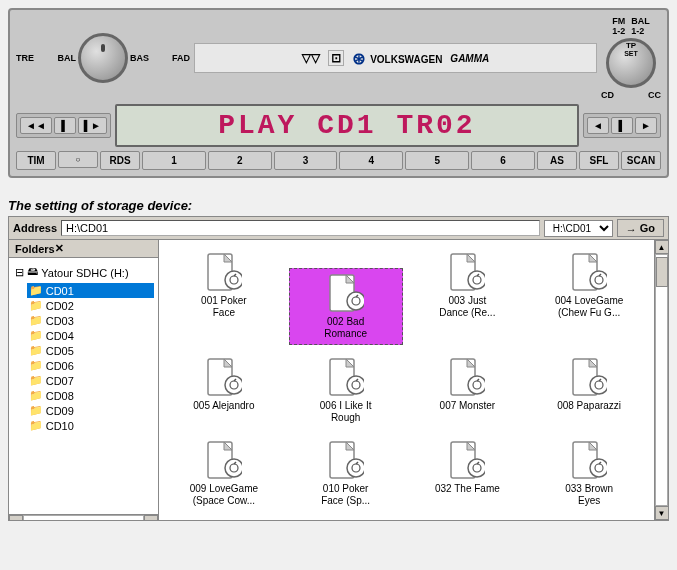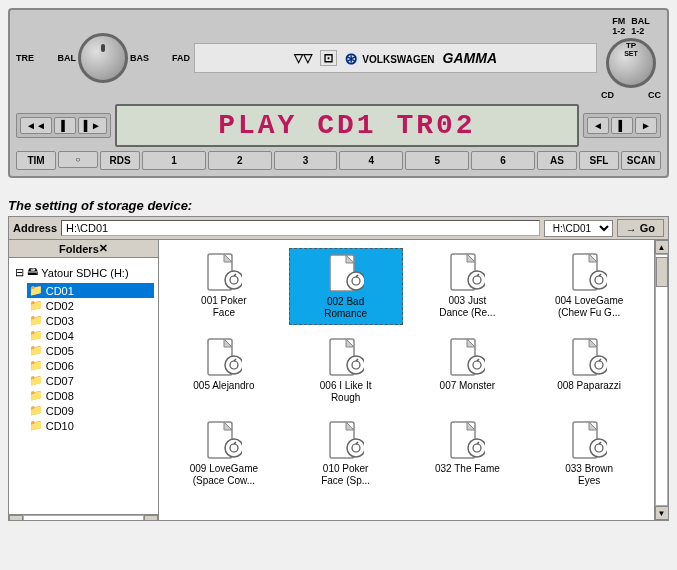--- a/index.html
+++ b/index.html
@@ -80,21 +80,21 @@
       padding: 4px 8px;
       gap: 8px;
       font-size: 11px;
       font-weight: bold;
       height: 30px;
     }
 
     .gamma-text {
       font-style: italic;
       font-weight: bold;
-      font-size: 14px;
+      font-size: 10px;
     }
 
     .small-btn {
       background: #d0d0d0;
       border: 1px solid #888;
       border-radius: 2px;
       padding: 2px 5px;
       font-size: 10px;
       cursor: pointer;
       min-width: 22px;
@@ -280,21 +280,21 @@
       flex-shrink: 0;
     }
 
     .folder-header {
       background: #d4d0c8;
       padding: 2px 6px;
       font-size: 11px;
       font-weight: bold;
       border-bottom: 1px solid #888;
       display: flex;
-      justify-content: center;
+      justify-content: flex-start;
       align-items: center;
     }
 
     .folder-close-btn {
       cursor: pointer;
       font-size: 11px;
     }
 
     .folder-tree {
       padding: 4px;
@@ -340,21 +340,22 @@
       flex-direction: column;
       align-items: center;
       cursor: pointer;
       padding: 4px;
       font-size: 10px;
       text-align: center;
     }
 
     .file-item.selected {
       border: 1px dashed #555;
-      background: #0ea5e9;
+      background: #d946ef;
+      margin-top: 20px;
     }
 
     .file-icon {
       width: 36px;
       height: 40px;
       position: relative;
       margin-bottom: 3px;
     }
 
     .file-icon svg {

